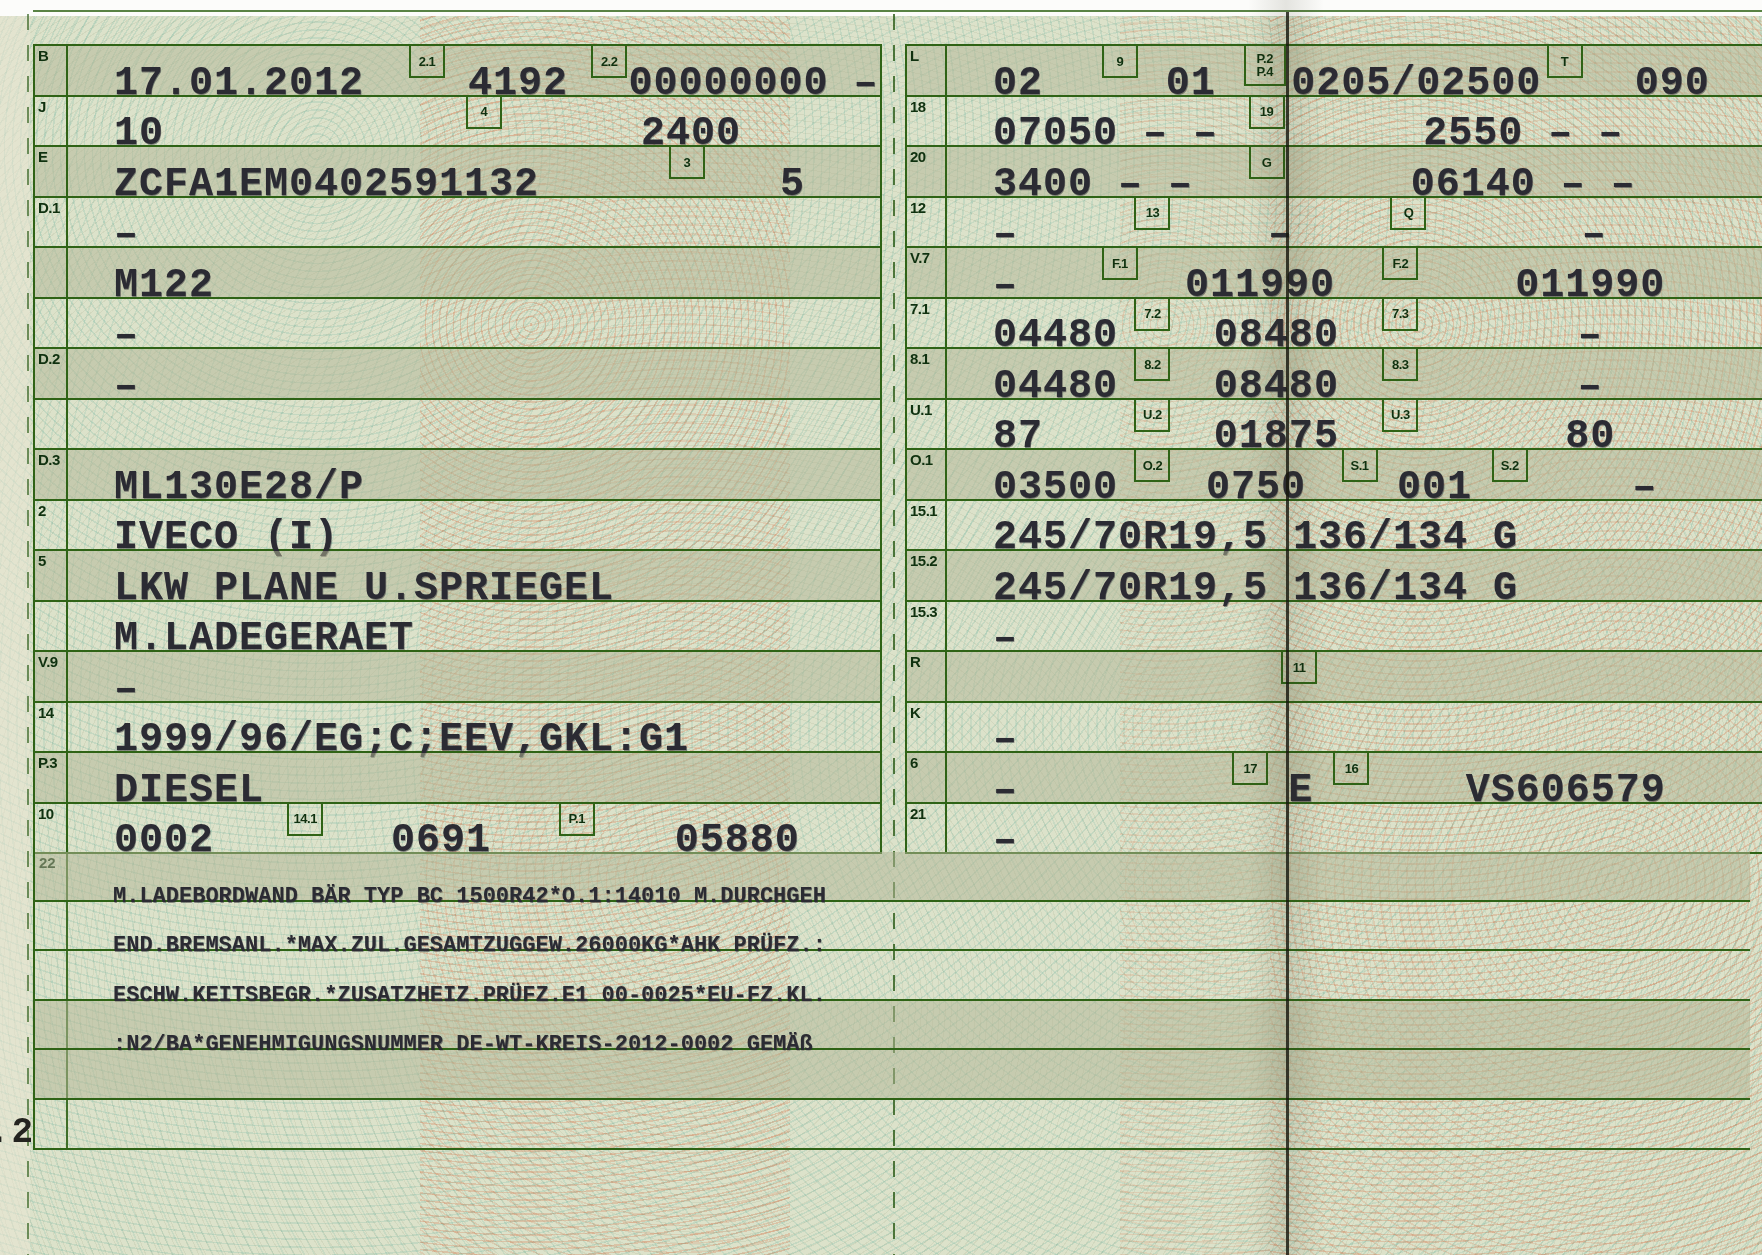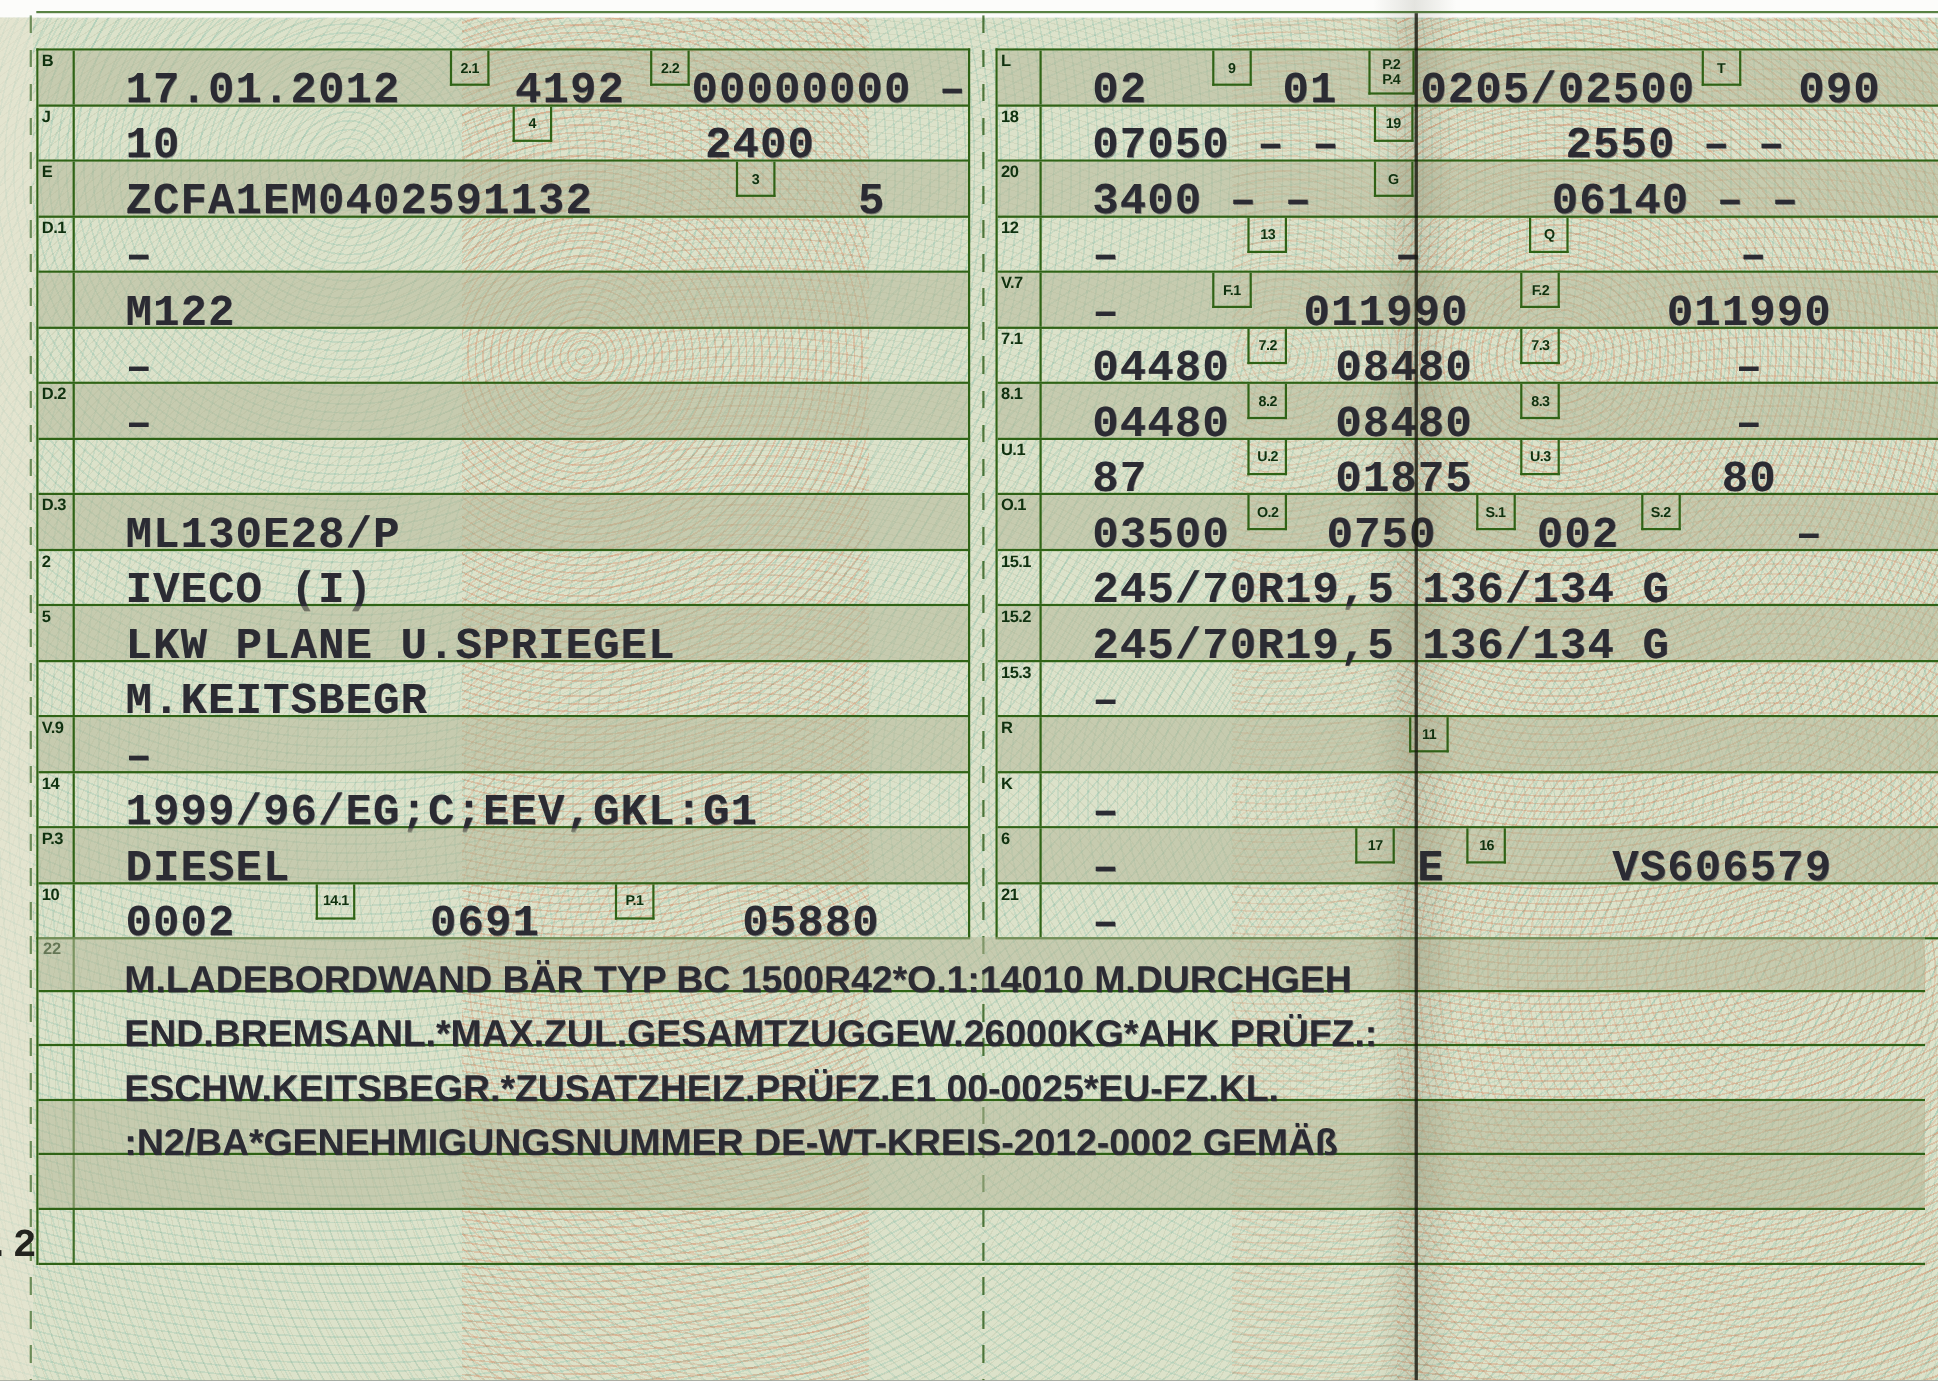--- a/index.html
+++ b/index.html
@@ -59,21 +59,21 @@
           box-sizing:border-box; display:flex; flex-direction:column; align-items:center;
           justify-content:center;}
   .subbox.dbl{width:42px; height:40px;}
   .subbox span{font-weight:700; font-size:13px; line-height:13px; color:var(--lblcol); letter-spacing:-0.5px;}
 
   #bottom-section{position:absolute; left:33px; right:12px; top:852px; border-left:2px solid var(--rule); box-sizing:border-box;}
   #bottom-section .inner-vline{position:absolute; left:31px; top:0; bottom:0; width:2px; background:var(--rule); opacity:.9;}
   .brow{height:49.6px; border-bottom:2px solid var(--rule); box-sizing:border-box;
         display:flex; align-items:flex-end; padding-left:78px; position:relative;}
   .brow.tint{background:rgba(178,182,150,.52);}
-  .bval{font-family:Liberation Sans, sans-serif; font-weight:700; font-size:34px; line-height:1;
+  .bval{font-family:Liberation Mono, monospace; font-weight:700; font-size:22px; line-height:1;
         letter-spacing:0; color:var(--ink); transform:translateY(8px); white-space:pre;
         text-shadow:0.6px 0.6px 0.5px rgba(43,43,51,.5);}
   #sec22-label{position:absolute; left:4px; top:2px; font-weight:700; font-size:15px; color:var(--lblcol);}
   #marginal-num{position:absolute; left:-12px; top:1112px; font-family:"Liberation Mono", monospace;
         font-weight:700; font-size:36px; color:#23231f; letter-spacing:2px;}
 </style>
 </head>
 <body>
 
 <div class="page">
@@ -210,21 +210,21 @@
         <div class="cc">
           <div class="seg left indent grow">
             <span class="val">LKW PLANE U.SPRIEGEL</span>
           </div>
         </div>
       </div>
       <div class="row pattern">
         <div class="lc"></div>
         <div class="cc">
           <div class="seg left indent grow">
-            <span class="val">M.KEITSBEGR</span>
+            <span class="val">M.LADEGERAET</span>
           </div>
         </div>
       </div>
       <div class="row tint">
         <div class="lc">
           <span class="lbl">V.9</span>
         </div>
         <div class="cc">
           <div class="seg left indent grow">
             <span class="val">–</span>
@@ -457,21 +457,21 @@
           <div class="subbox">
             <span>O.2</span>
           </div>
           <div class="seg center" style="width: 21%;">
             <span class="val">0750</span>
           </div>
           <div class="subbox">
             <span>S.1</span>
           </div>
           <div class="seg center" style="width: 14%;">
-            <span class="val">002</span>
+            <span class="val">001</span>
           </div>
           <div class="subbox">
             <span>S.2</span>
           </div>
           <div class="seg center grow">
             <span class="val">–</span>
           </div>
         </div>
       </div>
       <div class="row pattern">

